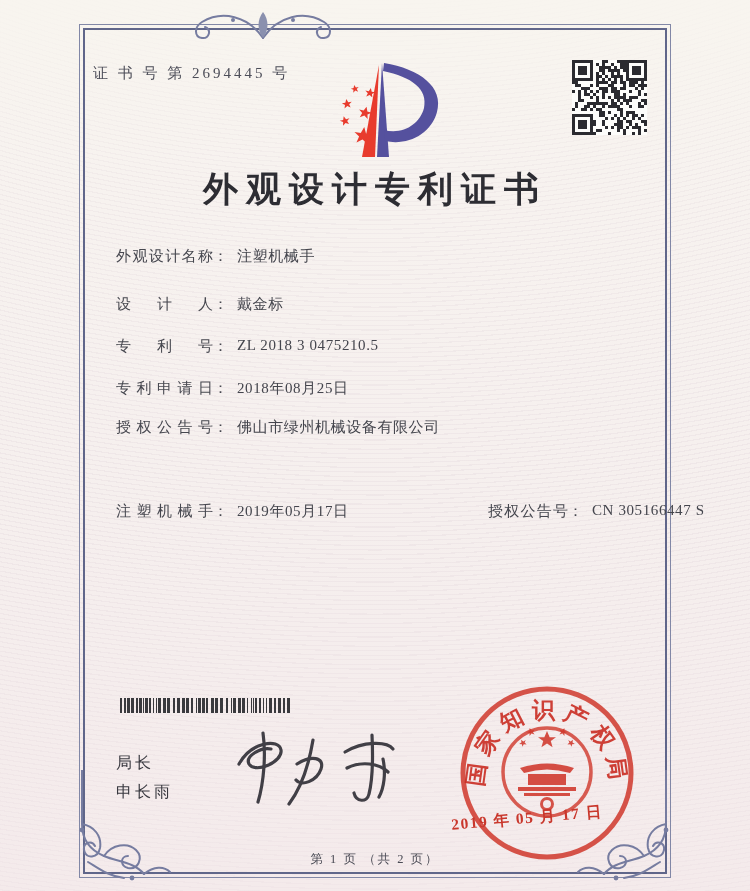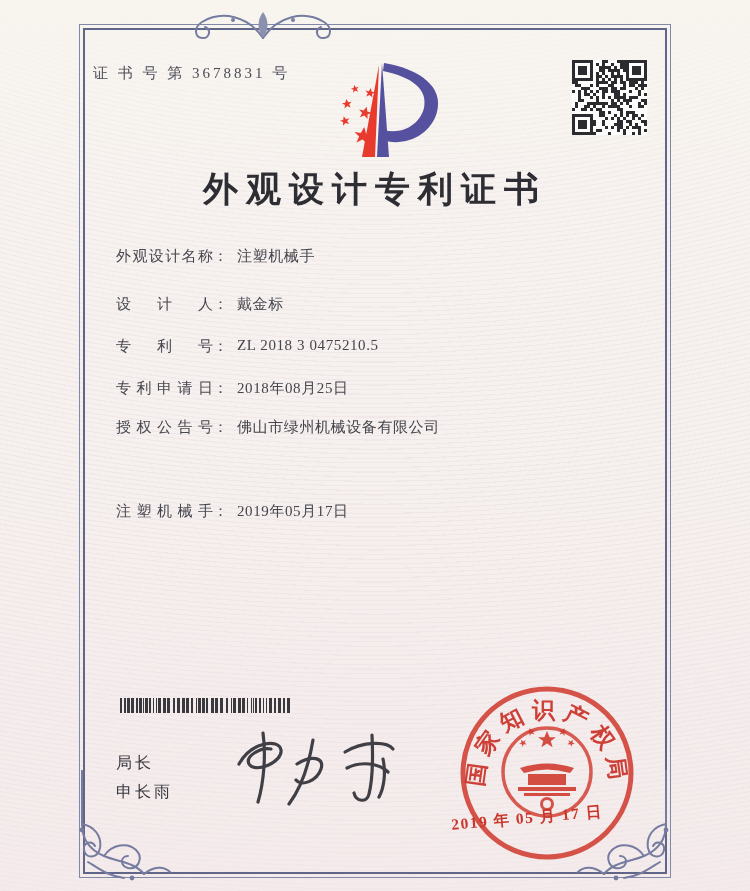--- a/index.html
+++ b/index.html
@@ -62,21 +62,21 @@
       <circle cx="58" cy="108" r="2.4" fill="#767ca0"></circle>
   </svg>
   <svg class="orn" style="left:576px;top:770px;transform:scaleX(-1);" width="98" height="112" viewBox="0 0 98 112">
     <path class="stroke" d="M8,0 L8,54 C8,70 16,80 30,86 C44,92 60,92 70,104 M8,54 C20,56 28,66 26,78 C24,88 12,90 10,80 C9,72 18,70 21,76"></path>
     <path class="stroke" d="M30,86 C38,74 54,72 62,80 C70,88 64,100 54,98 C46,96 46,86 54,86"></path>
     <path class="stroke" d="M14,92 C24,98 34,106 50,108 M70,104 C80,96 90,96 96,102"></path>
     <circle cx="8" cy="60" r="2.4" fill="#767ca0"></circle>
       <circle cx="58" cy="108" r="2.4" fill="#767ca0"></circle>
   </svg>
 
-  <div class="certno">证 书 号 第 3678831 号</div>
+  <div class="certno">证 书 号 第 2694445 号</div>
 
   <svg class="logo" viewBox="0 0 150 106">
     <defs>
       <path id="star5" d="M0,-1 L0.294,-0.308 1,-0.308 0.42,0.12 0.62,0.81 0,0.39 -0.62,0.81 -0.42,0.12 -1,-0.308 -0.294,-0.308 Z"></path>
     </defs>
     <polygon points="57,9 53,101 40,101" fill="#e83b2d"></polygon>
     <polygon points="60,7 67,101 55,101" fill="#55519e"></polygon>
     <path d="M62,7 C98,13 122,31 115,56 C109,78 86,90 63,85 L62,74 C81,79 98,68 102,52 C106,33 90,21 61,15 Z" fill="#55519e"></path>
     <use href="#star5" transform="translate(33,33) scale(4) rotate(-12)" fill="#e83b2d"></use>
     <use href="#star5" transform="translate(48,37) scale(5) rotate(10)" fill="#e83b2d"></use>
@@ -412,20 +412,23 @@
     <span class="lab">专利号</span><span class="colon">：</span><span class="val">ZL 2018 3 0475210.5</span>
   </div>
   <div class="row" style="top:379px">
     <span class="lab">专利申请日</span><span class="colon">：</span><span class="val">2018年08月25日</span>
   </div>
   <div class="row" style="top:418px">
     <span class="lab">授权公告号</span><span class="colon">：</span><span class="val">佛山市绿州机械设备有限公司</span>
   </div>
   <div class="row" style="top:502px;width:540px">
     <span class="lab">注塑机械手</span><span class="colon">：</span><span class="val">2019年05月17日</span>
+    <span class="pair2">
+      <span class="lab" style="width:80px">授权公告号</span><span class="colon">：</span><span class="val">CN 305166447 S</span>
+    </span>
   </div>
 
   <div class="paras">
   </div>
 
   <div class="barcode">
       <i style="left:0px;width:2px"></i>
       <i style="left:4px;width:2px"></i>
       <i style="left:7px;width:3px"></i>
       <i style="left:11px;width:3px"></i>
@@ -501,13 +504,14 @@
       <use href="#star5" transform="translate(113,59) scale(3.8) rotate(30)"></use>
       <path d="M62,84 Q89,75 116,84 L112,89 Q89,82 66,89 Z"></path>
       <rect x="70" y="90" width="38" height="11"></rect>
       <rect x="60" y="103" width="58" height="4"></rect>
       <rect x="66" y="109" width="46" height="3"></rect>
       <circle cx="89" cy="120" r="5.5" fill="none" stroke="rgba(207,55,43,.85)" stroke-width="3"></circle>
     </g>
   </svg>
   <div class="sealdate">2019 年 05 月 17 日</div>
 
+  <div class="footer">第 1 页 （共 2 页）</div>
 </div>
 
 </body></html>

